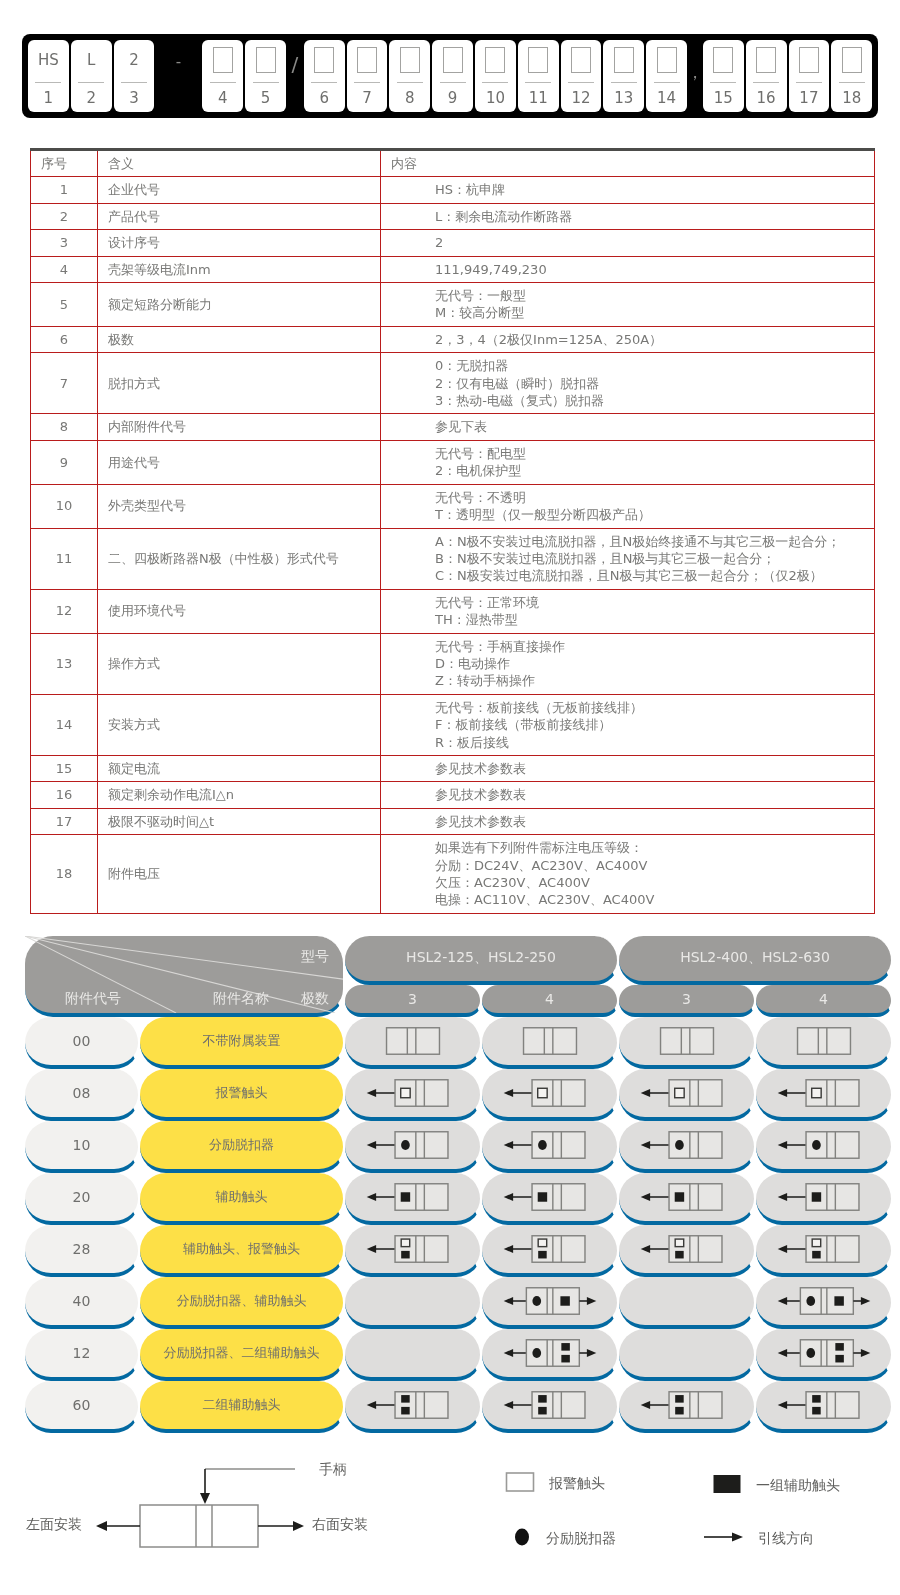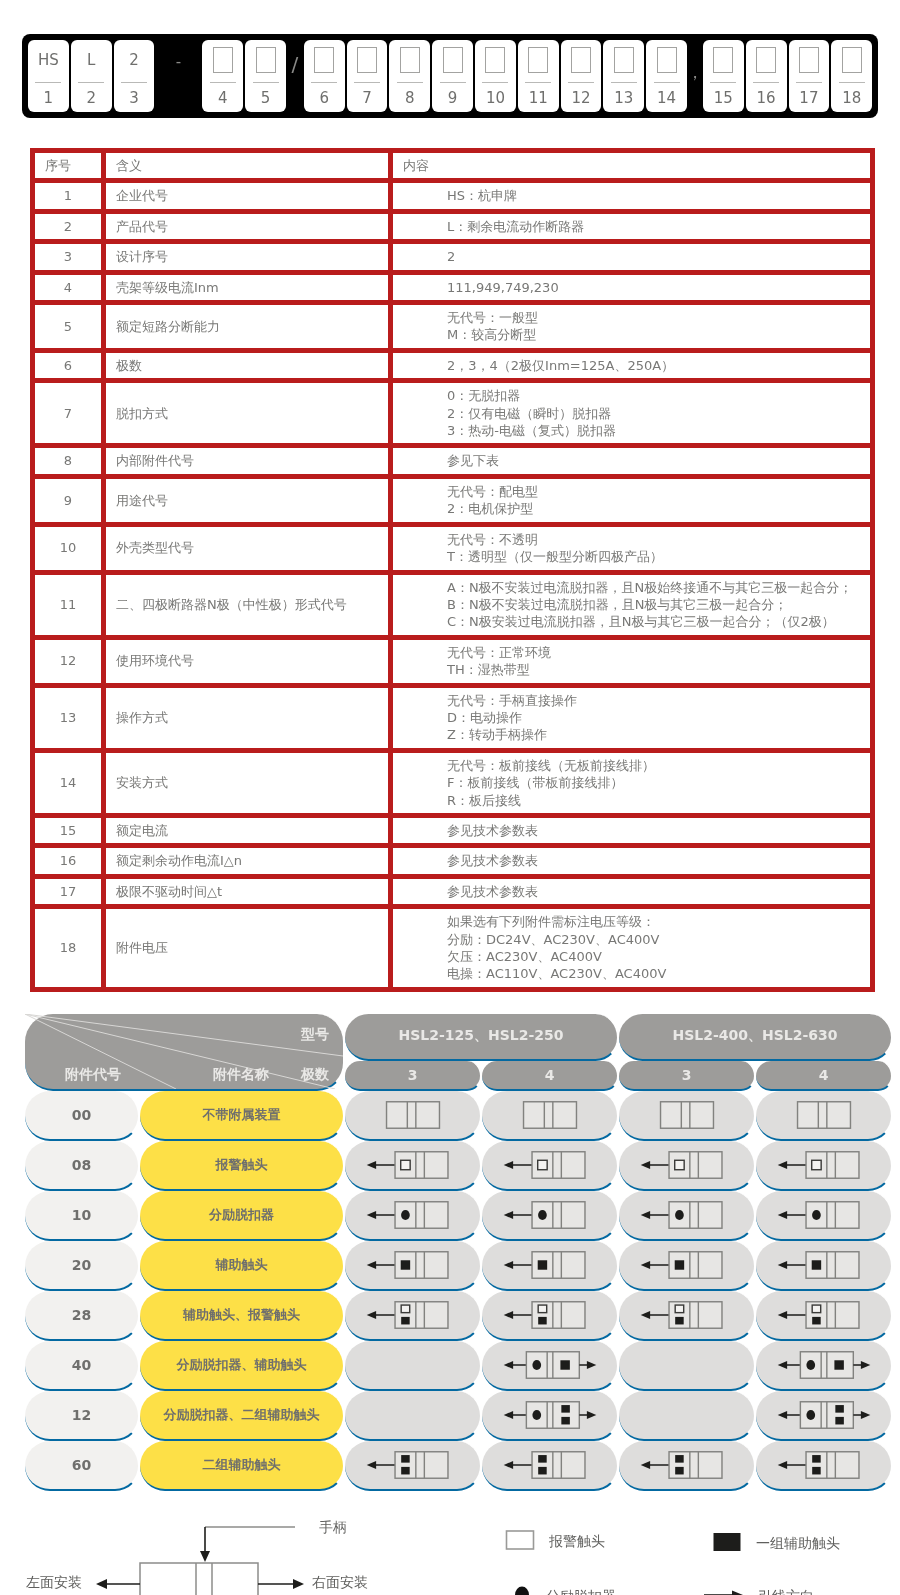--- a/index.html
+++ b/index.html
@@ -17,31 +17,31 @@
   .bc-line{width:26px;height:1px;background:#b9b9b7;}
   .bc-num{font-size:15px;color:#6f6f6d;line-height:1;}
   .band-sep{display:flex;align-items:center;justify-content:center;color:#8a8a88;}
   .sep-dash{width:44px;font-size:15px;transform:translateY(-14px);}
   .sep-slash{width:14px;font-size:20px;transform:translateY(-12px);}
   .sep-comma{width:12px;font-size:17px;transform:translateY(-4px);}
 
   
   table.spec{margin:30px 0 0 30px;width:845px;border-collapse:collapse;
              border:1px solid #9e9e9c;border-top:3px solid #4c4c4a;}
-  table.spec th,table.spec td{border:5px solid #b91c1c;font-weight:normal;
+  table.spec th,table.spec td{border:1px solid #b91c1c;font-weight:normal;
              font-size:13px;color:#787876;padding:4px 10px;line-height:1.34;vertical-align:middle;}
   table.spec th{text-align:left;}
   .c-no{width:46px;text-align:center;}
   table.spec td.no{text-align:center;}
   .c-mean{width:262px;}
   .spec-line{display:block;margin-left:44px;}
 
   
   table.acc{margin:22px 0 0 25px;width:868px;border-collapse:separate;border-spacing:0;table-layout:fixed;}
-  table.acc th,table.acc td{font-weight:bold;padding:0;border-right:2px solid #fff;border-bottom:2px solid #0369a1;border-radius:28px;}
+  table.acc th,table.acc td{font-weight:normal;padding:0;border-right:2px solid #fff;border-bottom:4px solid #0369a1;border-radius:28px;}
   table.acc th{background:#9d9c9a;color:#e9e8e6;font-size:14px;}
   th.corner{position:relative;height:75px;}
   th.corner svg.diag{position:absolute;left:0;top:0;width:100%;height:100%;}
   th.corner .lb{position:absolute;font-size:14px;color:#e9e8e6;line-height:1;}
   .lb.model{right:14px;top:13px;}
   .lb.poles{right:14px;bottom:8px;}
   .lb.code{left:40px;bottom:8px;}
   .lb.name{left:188px;bottom:8px;}
   th.group{height:45px;text-align:center;}
   th.pole{height:28px;text-align:center;}

